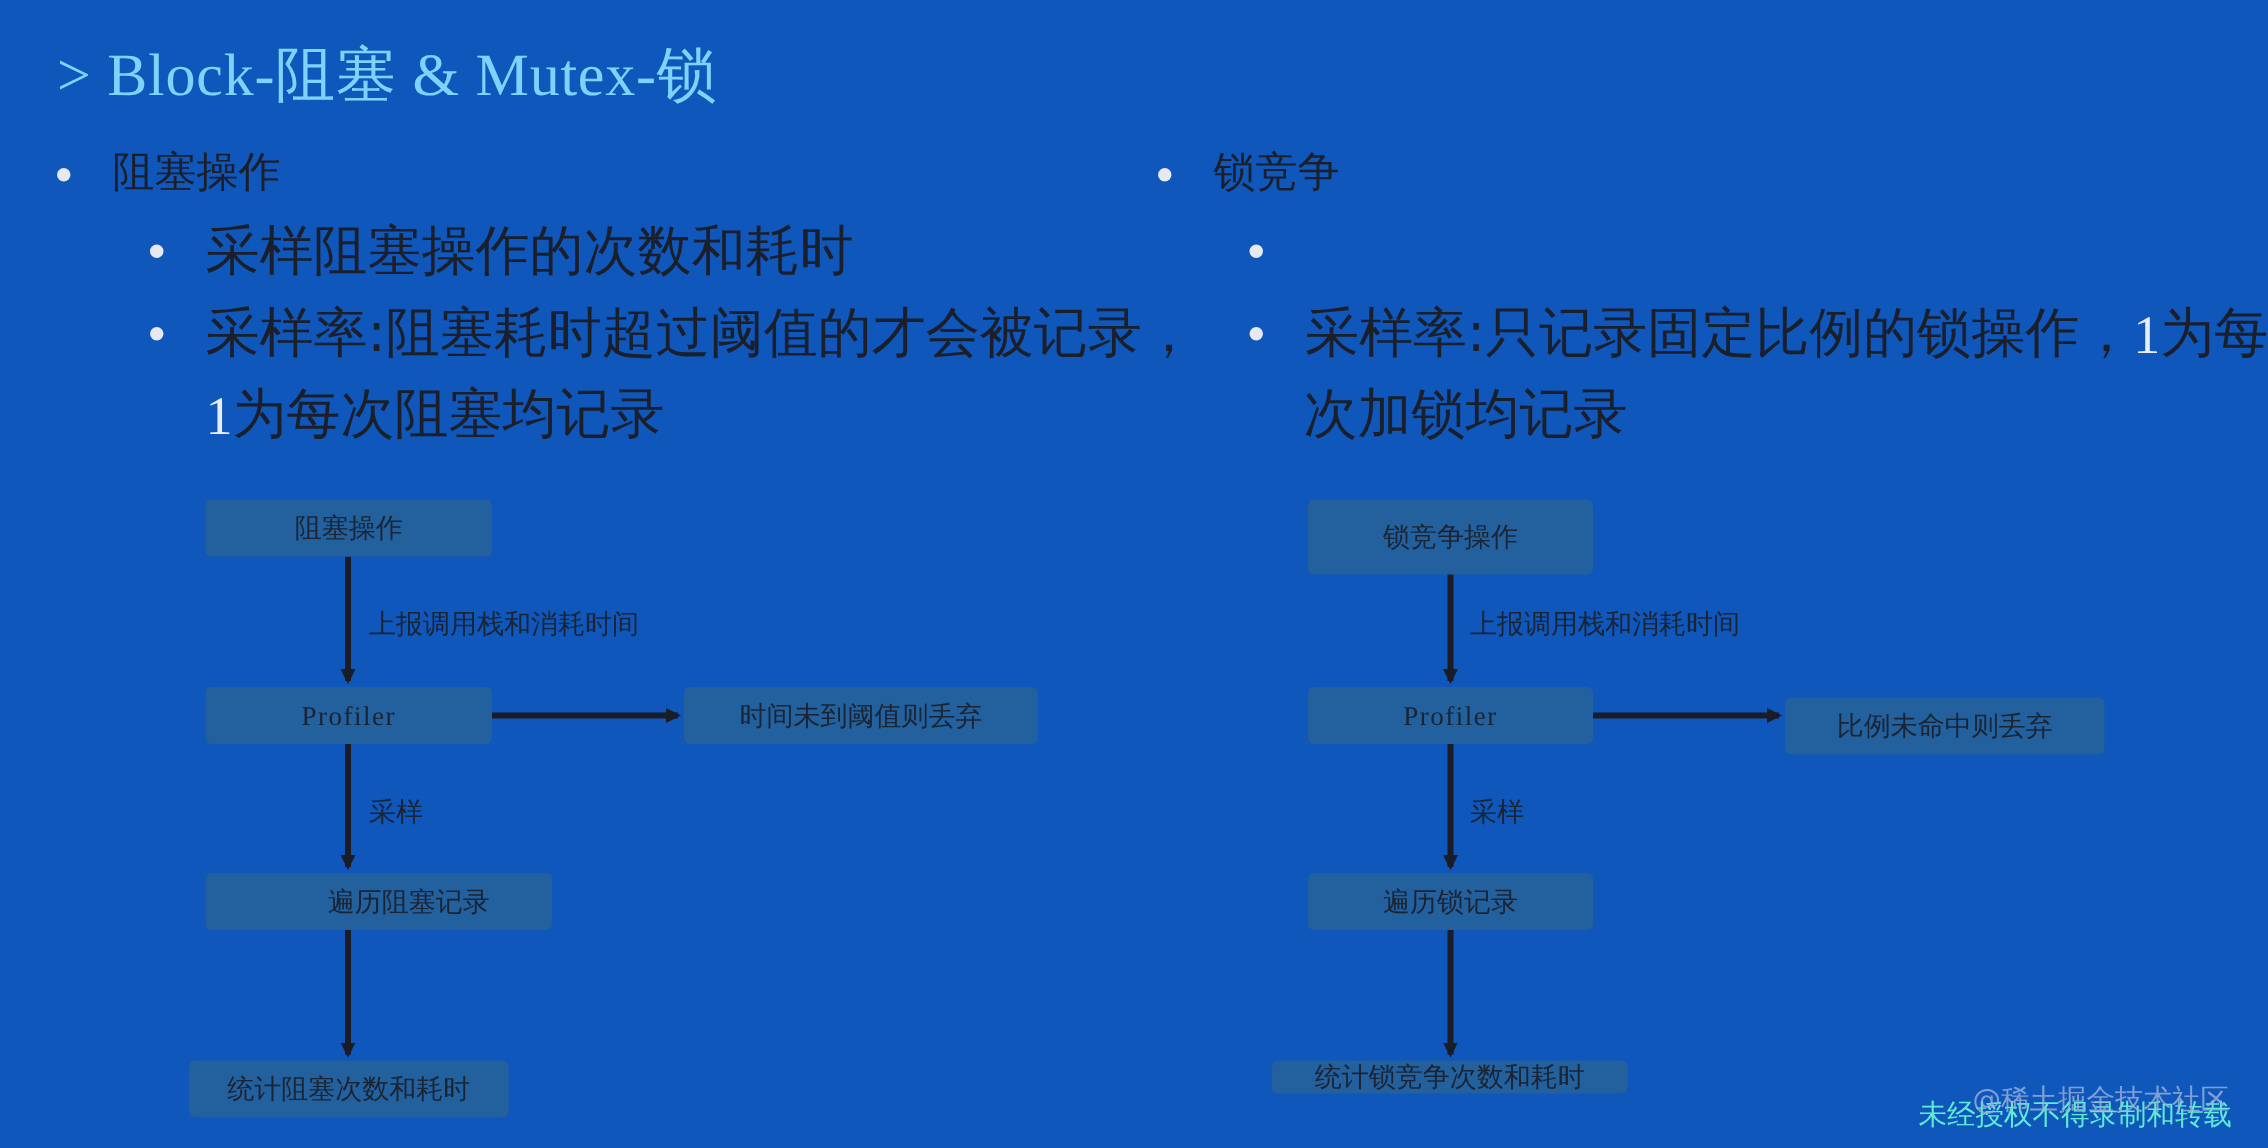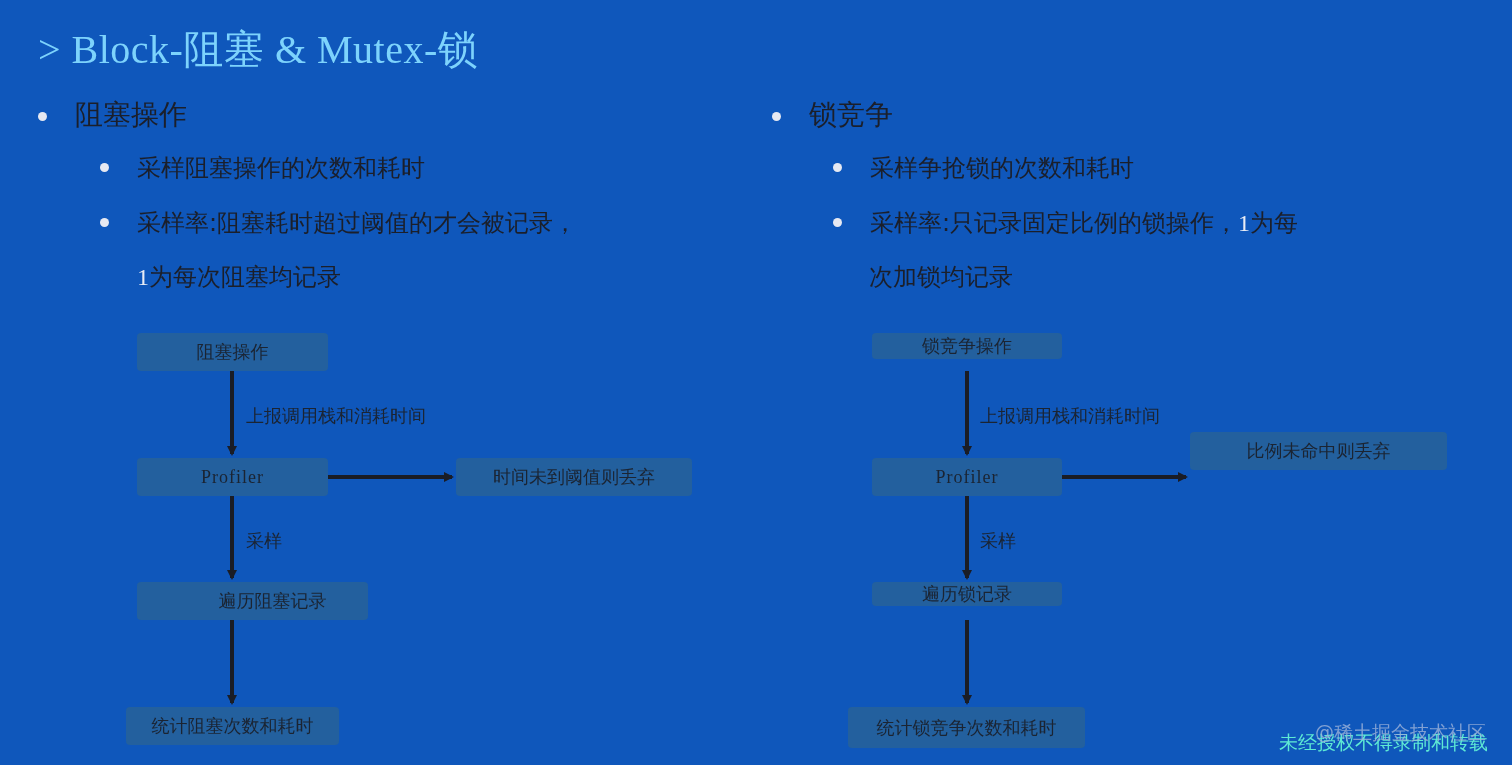--- a/index.html
+++ b/index.html
@@ -12,21 +12,21 @@
   .title {
     position:absolute; left:38px; top:22px;
     font-family:"Liberation Serif","DejaVu Serif",serif;
     font-size:40px; color:#7dd3fc; letter-spacing:0.5px;
     white-space:nowrap;
   }
   .bullet-row { position:absolute; display:flex; align-items:flex-start; white-space:nowrap; }
   .dot { width:9px; height:9px; border-radius:50%; background:#e6e9f2; margin-top:13px; flex:none; }
   .lvl1 { font-size:28px; line-height:46px; }
   .lvl1 .dot { margin-right:28px; margin-top:20px; }
-  .lvl2 { font-size:24px; line-height:54px; }
+  .lvl2 { font-size:36px; line-height:54px; }
   .lvl2 .dot { margin-right:28px; margin-top:22px; }
   .one { font-family:"Liberation Serif",serif; color:#e8ecf5; }
 
   .node {
     position:absolute; background:#23609e; border-radius:4px;
     display:flex; align-items:center; justify-content:center;
     font-size:18px; color:#1b2432; white-space:nowrap;
   }
   .node.serif { font-family:"Liberation Serif","DejaVu Serif",serif; letter-spacing:1px; }
   .edge-label { position:absolute; font-size:18px; color:#1b2432; white-space:nowrap; }
@@ -58,21 +58,20 @@
   <span class="one">1</span>
     <span>为每次阻塞均记录</span>
 </div>
 
 <div class="bullet-row lvl1" style="left:772px;top:92px;">
   <span class="dot"></span>
   <span>锁竞争</span>
 </div>
 <div class="bullet-row lvl2" style="left:833px;top:141px;">
   <span class="dot"></span>
-  <span>采样争抢锁的次数和耗时</span>
 </div>
 <div class="bullet-row lvl2" style="left:833px;top:196px;">
   <span class="dot"></span>
   <span>采样率:只记录固定比例的锁操作，</span>
     <span class="one">1</span>
     <span>为每</span>
 </div>
 <div class="bullet-row lvl2" style="left:869px;top:250px;align-items:flex-end;">
   <span>次加锁均记录</span>
 </div>
@@ -98,22 +97,22 @@
 </svg>
 
 <div class="node" style="left:137px;top:333px;width:191px;height:38px;">阻塞操作</div>
 <div class="edge-label" style="left:246px;top:404px;">上报调用栈和消耗时间</div>
 <div class="node serif" style="left:137px;top:458px;width:191px;height:38px;">Profiler</div>
 <div class="node" style="left:456px;top:458px;width:236px;height:38px;">时间未到阈值则丢弃</div>
 <div class="edge-label" style="left:246px;top:529px;">采样</div>
 <div class="node" style="left:137px;top:582px;width:191px;height:38px;padding-left:40px;">遍历阻塞记录</div>
 <div class="node" style="left:126px;top:707px;width:213px;height:38px;">统计阻塞次数和耗时</div>
 
-<div class="node" style="left:872px;top:333px;width:190px;height:26px;">锁竞争操作</div>
+<div class="node" style="left:872px;top:333px;width:190px;height:50px;">锁竞争操作</div>
 <div class="edge-label" style="left:980px;top:404px;">上报调用栈和消耗时间</div>
 <div class="node serif" style="left:872px;top:458px;width:190px;height:38px;">Profiler</div>
-<div class="node" style="left:1190px;top:432px;width:257px;height:38px;text-align:right;">比例未命中则丢弃</div>
+<div class="node" style="left:1190px;top:465px;width:213px;height:38px;text-align:right;">比例未命中则丢弃</div>
 <div class="edge-label" style="left:980px;top:529px;">采样</div>
-<div class="node" style="left:872px;top:582px;width:190px;height:24px;">遍历锁记录</div>
-<div class="node" style="left:848px;top:707px;width:237px;height:41px;font-family:Liberation Serif, serif;">统计锁竞争次数和耗时</div>
+<div class="node" style="left:872px;top:582px;width:190px;height:38px;">遍历锁记录</div>
+<div class="node" style="left:848px;top:707px;width:237px;height:22px;font-family:Liberation Serif, serif;">统计锁竞争次数和耗时</div>
 
 <div class="watermark wm2">未经授权不得录制和转载</div>
 <div class="watermark wm1">@稀土掘金技术社区</div>
 
 </body></html>

